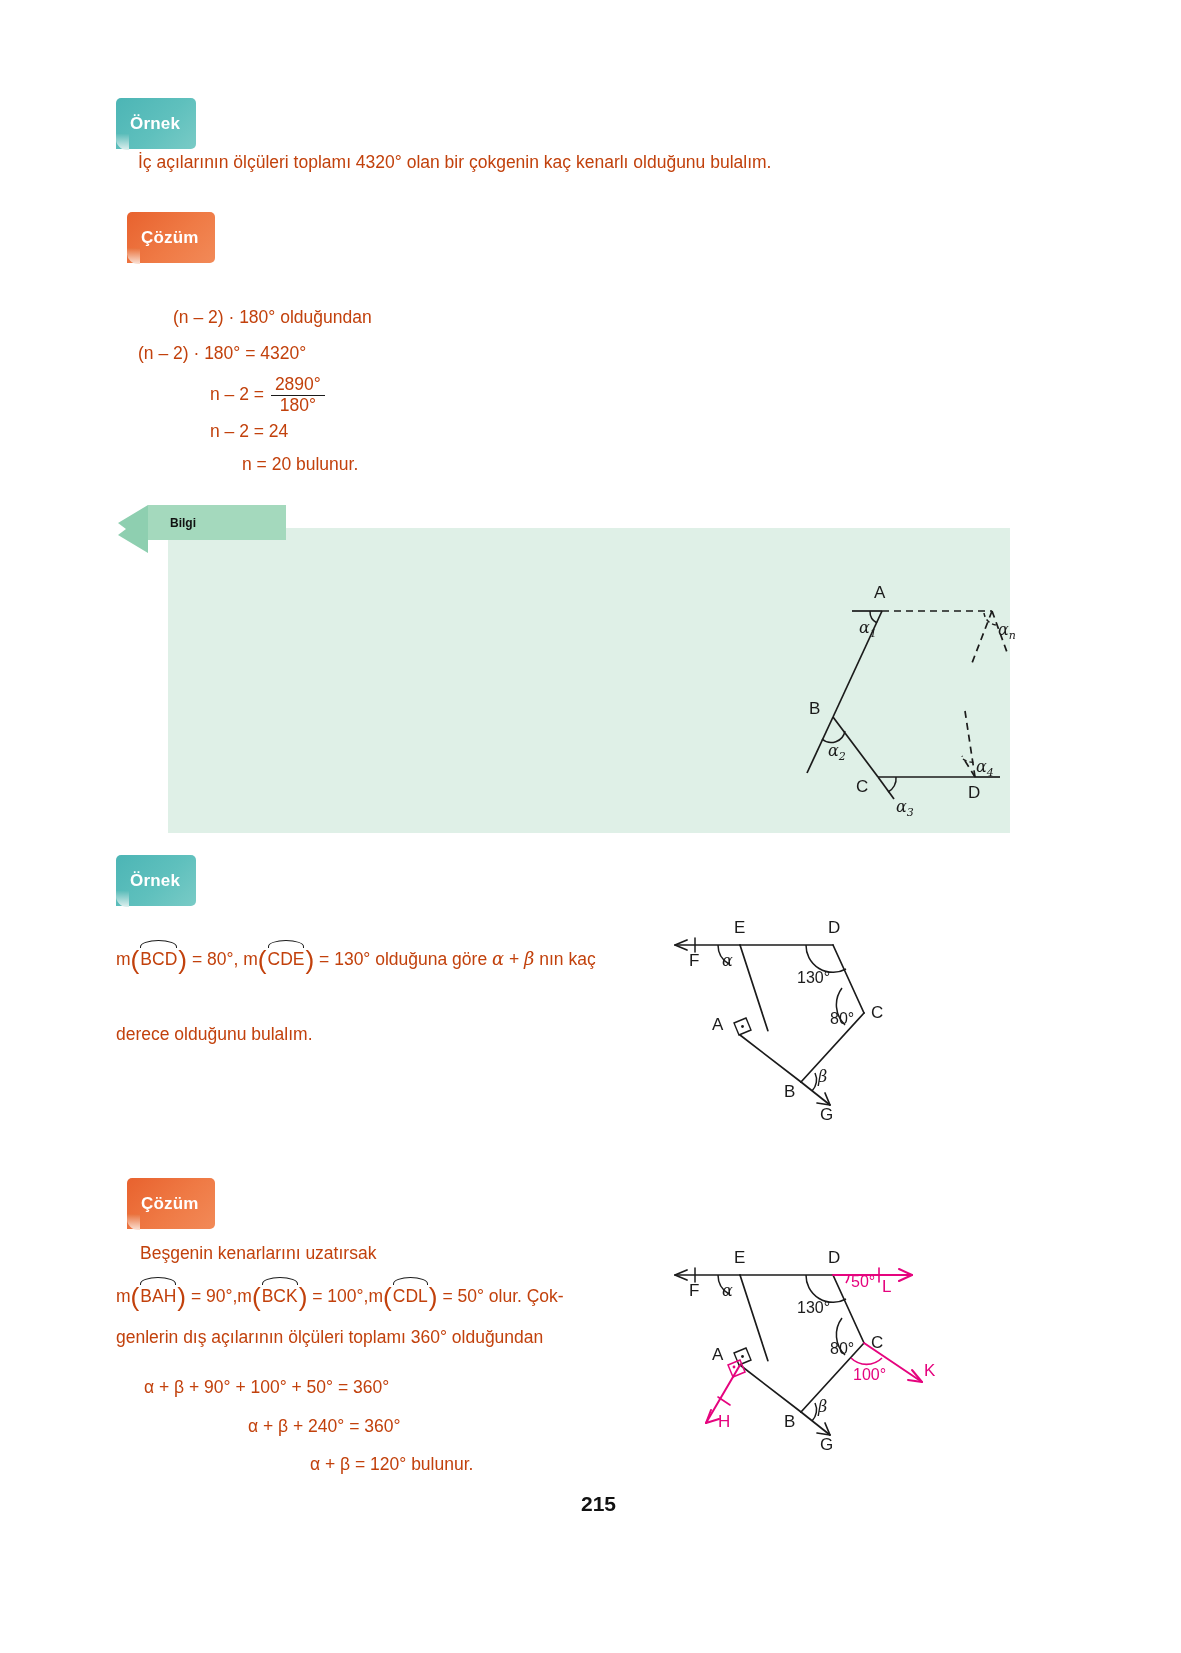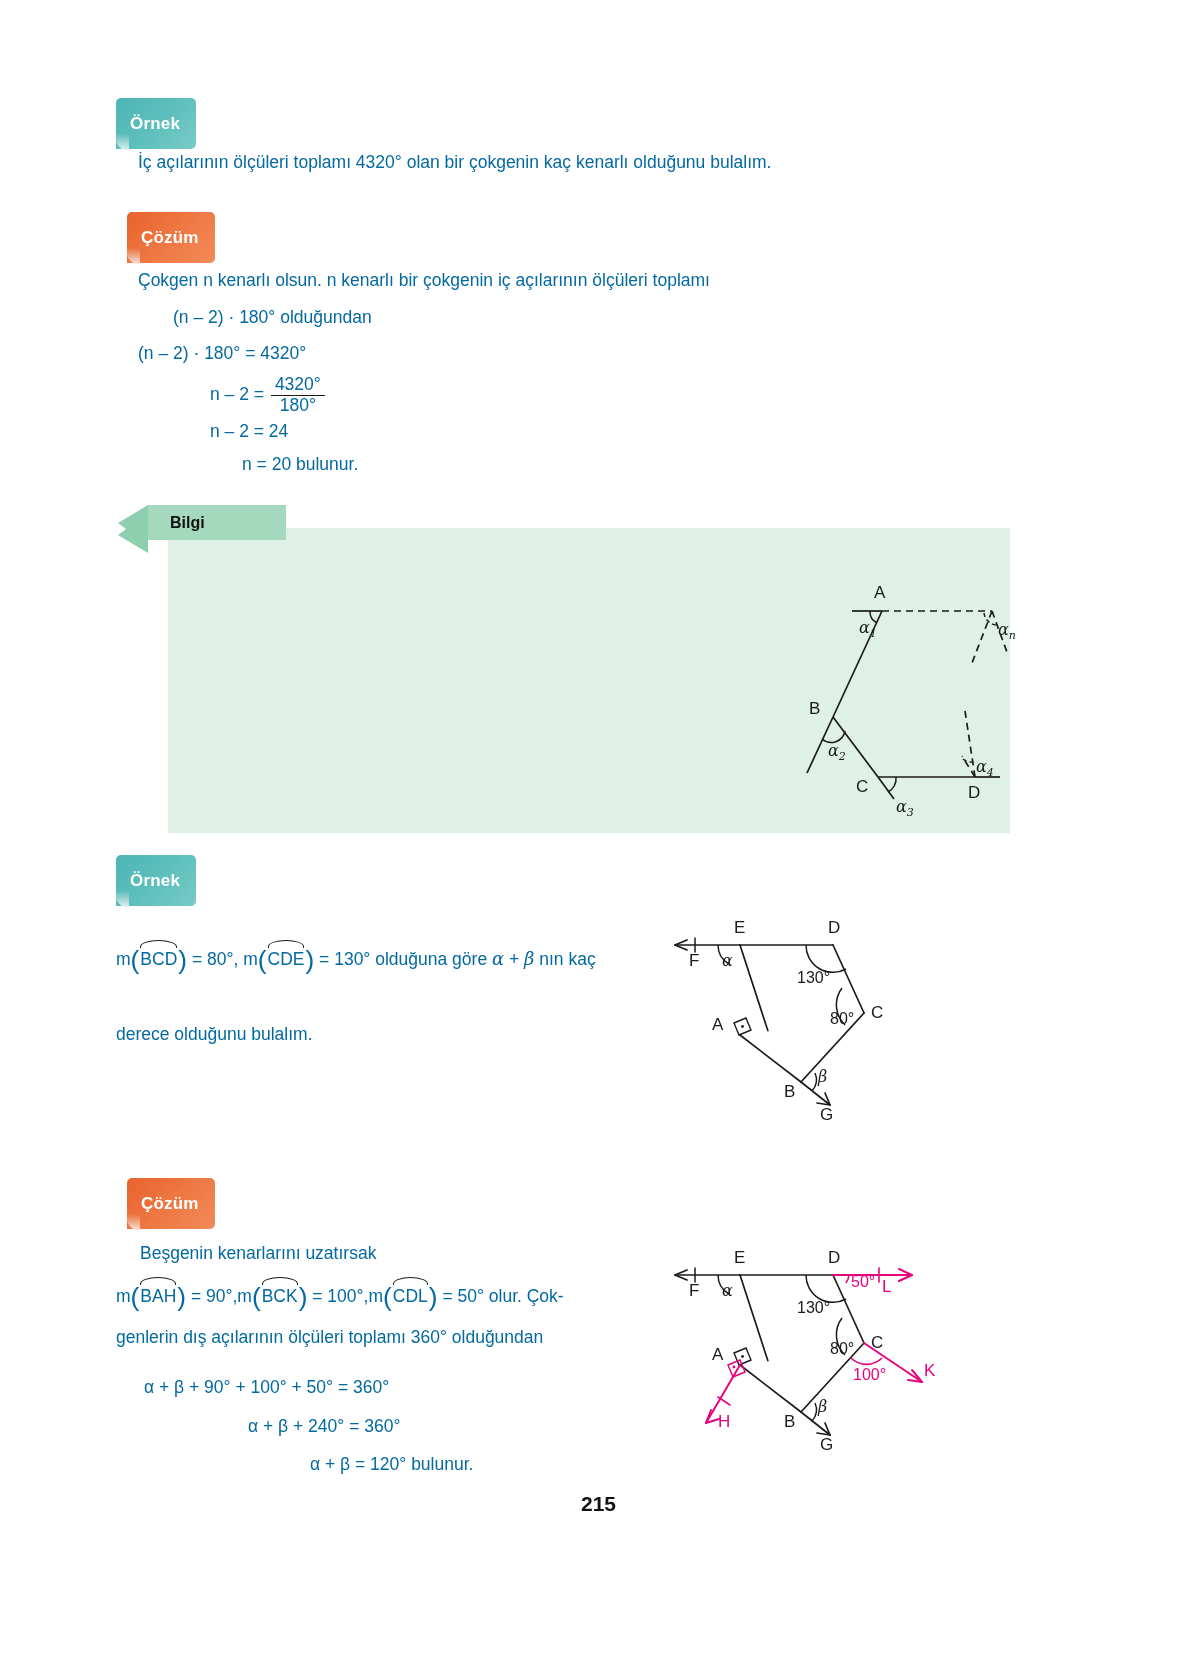--- a/index.html
+++ b/index.html
@@ -46,21 +46,21 @@
   .tag-teal { background: linear-gradient(135deg,#4cb5b5 0%, #5fc0bd 55%, #79cbc6 100%); }
   .tag-teal .tail { background: linear-gradient(180deg,#5cbdba 0%, #dff0ef 100%); }
   .tag-orange { background: linear-gradient(135deg,#e8622e 0%, #ef7a45 55%, #f28a58 100%); margin-left: 11px; }
   .tag-orange .tail { background: linear-gradient(180deg,#e9703a 0%, #fae2d6 100%); }
 
   
   .txt {
     position: absolute;
     font-size: 17.5px;
     line-height: 1.42;
-    color: #0369a1;
+    color: #c2410c;
     white-space: nowrap;
   }
 
   sub { font-size: .72em; vertical-align: -0.28em; }
   .gr { font-family: "DejaVu Serif", serif; font-style: italic; font-size: 1.02em; }
 
   
   .frac {
     display: inline-block;
     vertical-align: -0.62em;
@@ -105,21 +105,21 @@
     width: 138px;
     height: 35px;
     background: #a4d9bd;
     z-index: 2;
     display: flex;
     align-items: center;
   }
   #bilgi-tag .label {
     margin-left: 22px;
     font-weight: bold;
-    font-size: 16px;
+    font-size: 12px;
     color: #111;
   }
   #bilgi-arrow {
     position: absolute;
     left: 118px;
     top: 505px;
     width: 30px;
     height: 48px;
     z-index: 2;
   }
@@ -148,28 +148,27 @@
     <span class="tail"></span>
   </div>
 
   <div class="txt" style="left:138px; top:150px;">İç açılarının ölçüleri toplamı 4320° olan bir çokgenin kaç kenarlı olduğunu bulalım.</div>
 
   <div class="tag tag-orange" style="left:116px; top:212px;">
     <span>Çözüm</span>
     <span class="tail"></span>
   </div>
 
-  <div class="txt" style="left:138px; top:268px;">Çokgen n kenarlı olsun. n kenarlı bir çokgenin iç açılarının ölçüleri toplamı</div>
 
   <div class="txt" style="left:138px; top:305px;margin-left:35px;">(n – 2) · 180° olduğundan</div>
 
   <div class="txt" style="left:138px; top:341px;">(n – 2) · 180° = 4320°</div>
 
   <div class="txt" style="left:210px; top:375px;">
-    <span>n – 2 = </span><span class="frac"><span class="num">4320°</span><span class="den">180°</span></span>
+    <span>n – 2 = </span><span class="frac"><span class="num">2890°</span><span class="den">180°</span></span>
   </div>
 
   <div class="txt" style="left:210px; top:419px;">n – 2 = 24</div>
 
   <div class="txt" style="left:242px; top:452px;">n = 20 bulunur.</div>
 
   <div id="bilgi-box"></div>
 
   <svg id="bilgi-arrow" viewBox="0 0 30 48">
     <path d="M30 0 L30 48 L0 30 L8 24 L0 18 Z" fill="#8ecfb0"></path>

